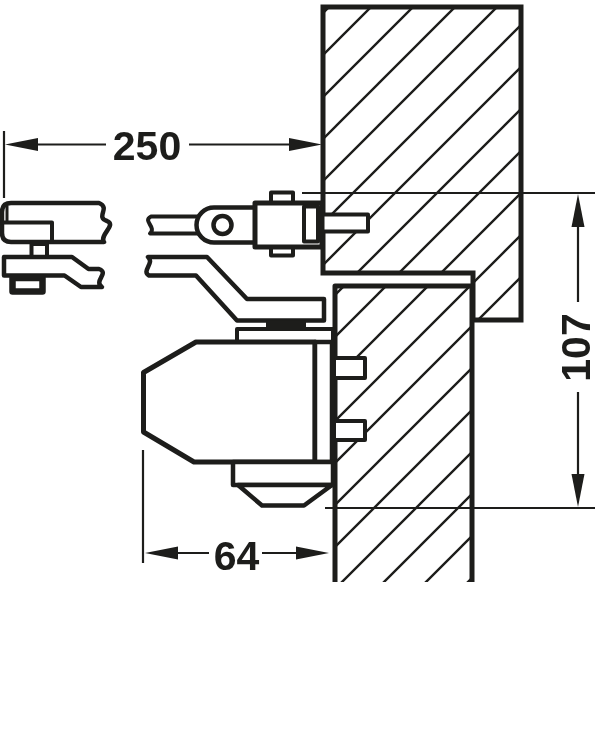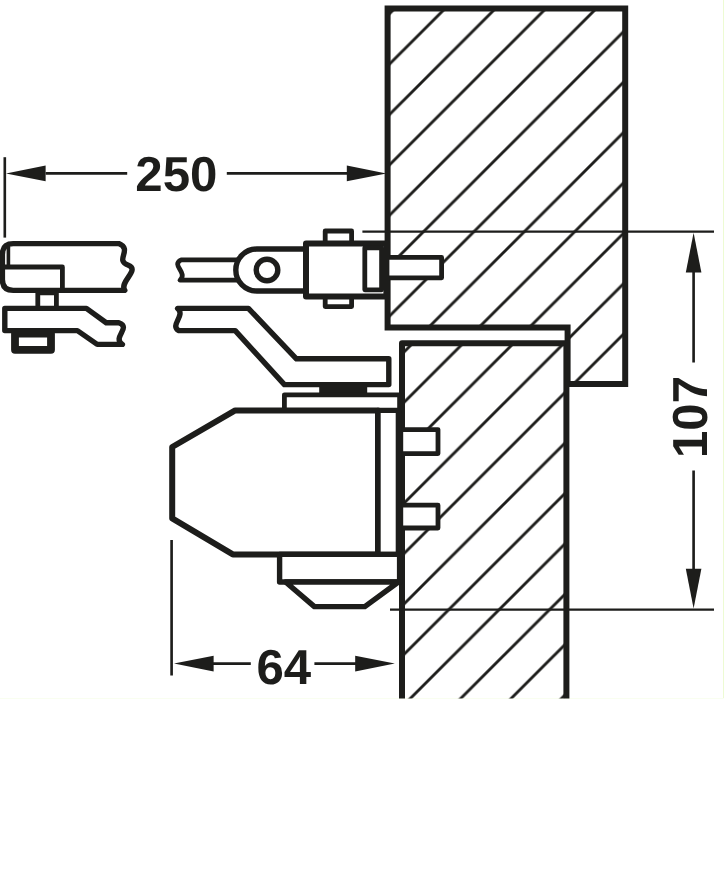--- a/index.html
+++ b/index.html
@@ -1,16 +1,16 @@
 <!DOCTYPE html>
 <html><head>
 <meta charset="utf-8">
 <style>
   html,body{margin:0;padding:0;background:#ffffff;}
-  .page{width:603px;height:582px;position:relative;background:#bef264;text-align:center;}
+  .page{width:603px;height:582px;position:relative;background:#c4b5fd;text-align:center;}
   svg{display:block;}
   .ink{stroke:#1d1d1b;}
   .outline{fill:#ffffff;stroke:#1d1d1b;stroke-linejoin:round;stroke-linecap:round;}
   .sharp{stroke-linejoin:miter;stroke-linecap:butt;}
   .nf{fill:none;stroke:#1d1d1b;stroke-linecap:round;stroke-linejoin:round;}
   .w65{stroke-width:6.5;}
   .w5{stroke-width:5;}
   .w45{stroke-width:4.5;}
   .w4{stroke-width:4;}
   .w35{stroke-width:3.5;}

